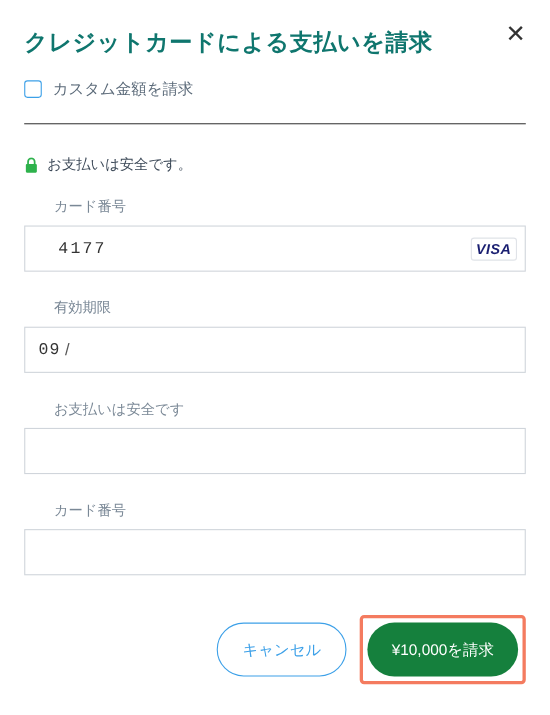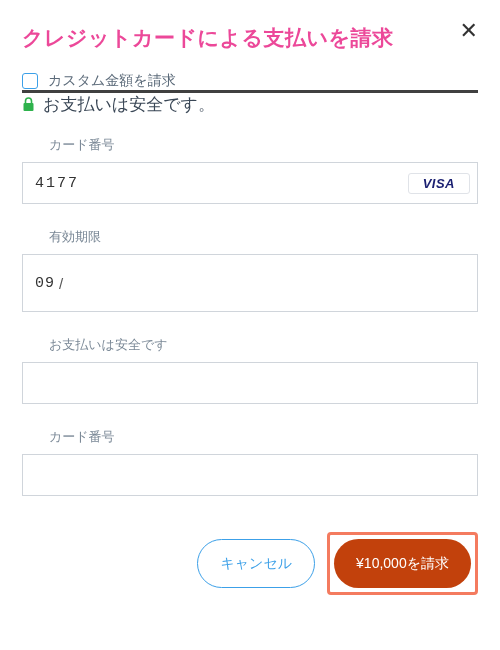--- a/index.html
+++ b/index.html
@@ -23,29 +23,31 @@
       font-size: 22px;
       color: #333;
       cursor: pointer;
       line-height: 1;
       background: none;
       border: none;
     }
     .title {
       font-size: 21px;
       font-weight: 700;
-      color: #ec4899;
+      color: #0f766e;
       margin-bottom: 20px;
       letter-spacing: 0.5px;
     }
     .custom-amount-row {
       display: flex;
       align-items: center;
       gap: 10px;
-      border-bottom: 3px solid #404040;
+      padding-bottom: 22px;
+      border-bottom: 1px solid #404040;
+      margin-bottom: 28px;
     }
     .checkbox {
       width: 16px;
       height: 16px;
       border: 1.5px solid #3ca0e8;
       border-radius: 3px;
       background: #fff;
       cursor: pointer;
     }
     .custom-amount-label {
@@ -55,37 +57,37 @@
     .secure-row {
       display: flex;
       align-items: center;
       gap: 8px;
       margin-bottom: 20px;
     }
     .lock-icon svg {
       display: block;
     }
     .secure-text {
-      font-size: 17px;
+      font-size: 13px;
       color: #3a4756;
     }
     .field-label {
       font-size: 13px;
       color: #7a8896;
       margin-bottom: 8px;
       display: block;
       margin-left: 27px;
     }
     .input {
       width: 100%;
       height: 42px;
       border: 1px solid #d0d5db;
       background: #fff;
       font-size: 15px;
-      padding: 0 12px;
+      padding: 0 30px;
       color: #333;
       font-family: inherit;
     }
     .card-number-wrapper {
       position: relative;
       margin-bottom: 24px;
     }
     .card-number-wrapper .input {
       padding-right: 60px;
       letter-spacing: 2px;
@@ -100,21 +102,21 @@
       display: flex;
       align-items: center;
     }
     .visa-badge {
       font-family: Arial, sans-serif;
       font-weight: 900;
       font-style: italic;
       font-size: 13px;
       color: #1a1f71;
       letter-spacing: 0.5px;
-      padding: 2px 14px;
+      padding: 2px 4px;
       border: 1px solid #e0e3e8;
       border-radius: 3px;
       background: #fff;
     }
     .row-two {
       display: flex;
       gap: 20px;
       margin-bottom: 24px;
       flex-direction: column;
     }
@@ -139,21 +141,21 @@
       font-size: 10px;
       color: #a8b2bc;
       display: inline-flex;
       align-items: center;
       justify-content: center;
       cursor: pointer;
     }
     .expiry-input {
       display: flex;
       align-items: center;
-      height: 58px;
+      height: 42px;
       border: 1px solid #d0d5db;
       padding: 0 12px;
       font-size: 15px;
       background: #fff;
     }
     .expiry-month {
       letter-spacing: 1px;
       font-family: "Courier New", monospace;
     }
     .expiry-sep {
@@ -178,21 +180,21 @@
       cursor: pointer;
       border: none;
       font-family: inherit;
     }
     .btn-cancel {
       background: #fff;
       border: 1px solid #3ca0e8;
       color: #3ca0e8;
     }
     .btn-primary {
-      background: #c2410c;
+      background: #15803d;
       color: #fff;
     }
     .highlight-box {
       border: 3px solid #f47b5f;
       border-radius: 4px;
       padding: 4px;
       display: inline-block;
     }
   </style>
 </head>

